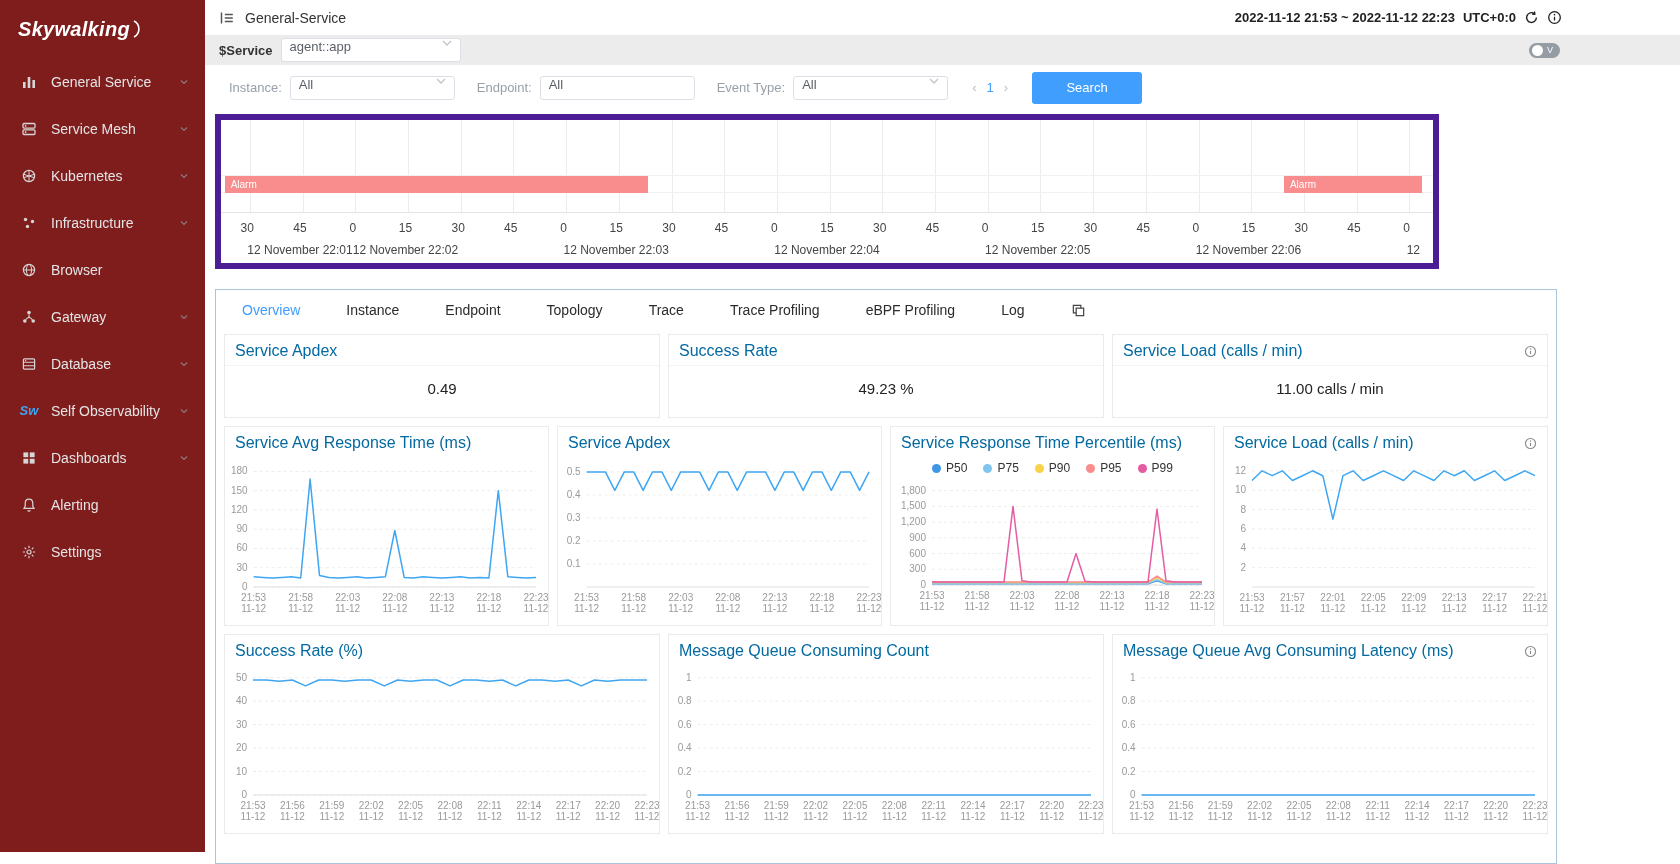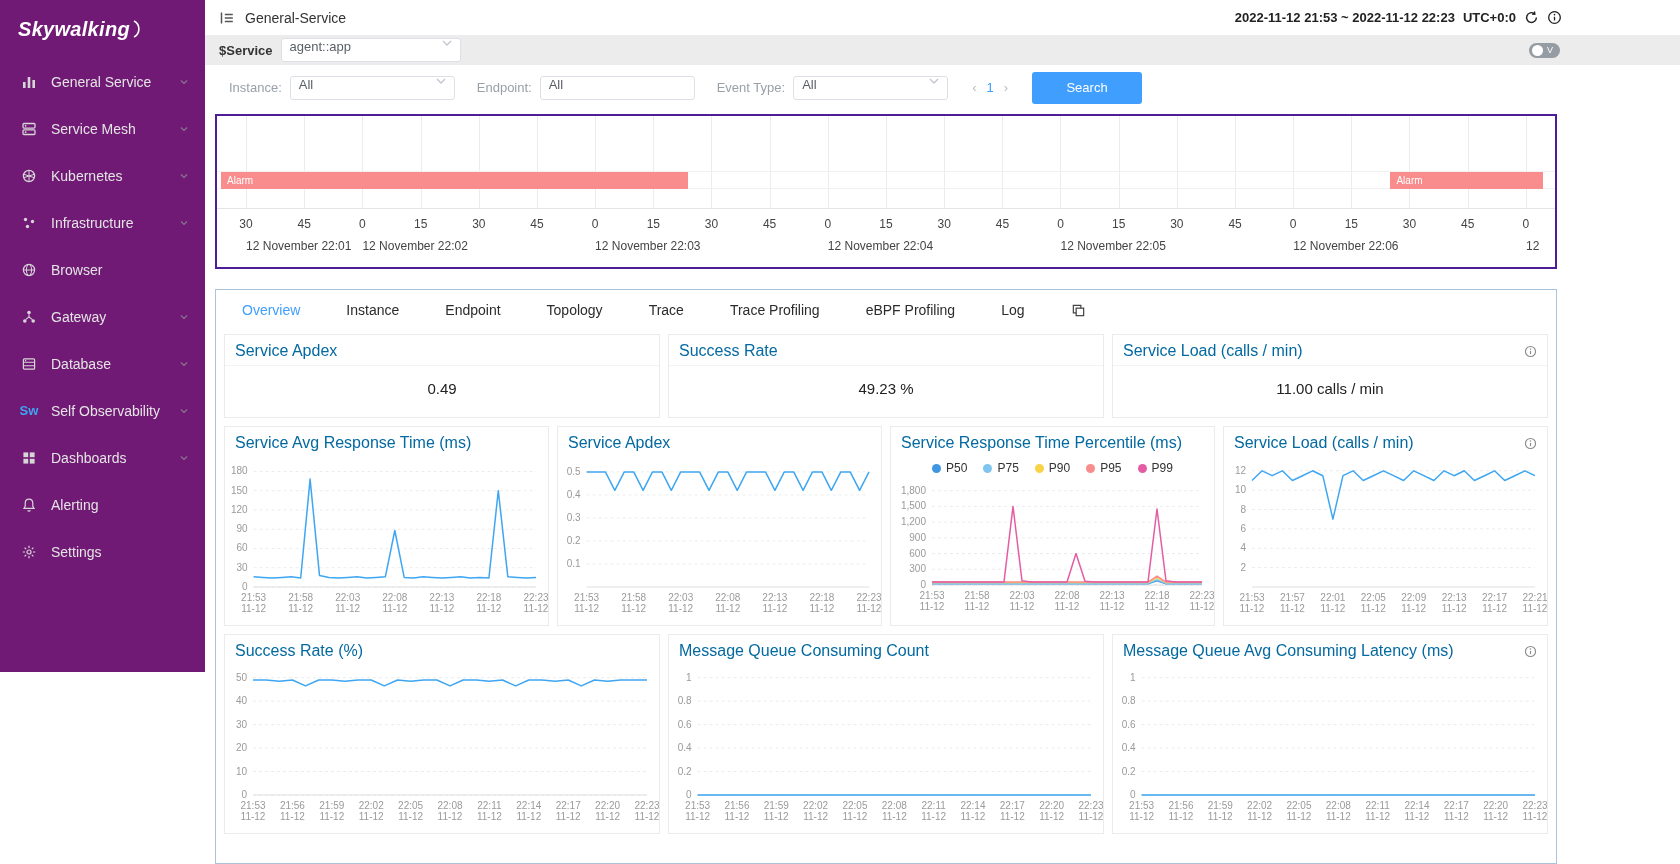--- a/index.html
+++ b/index.html
@@ -1,29 +1,29 @@
 <!DOCTYPE html>
 <html><head>
 <meta charset="utf-8">
 <style>
   * { margin:0; padding:0; box-sizing:border-box; }
   html,body { width:1680px; height:864px; overflow:hidden; background:#fff;
               font-family:"Liberation Sans", sans-serif; }
   .app { display:flex; width:1680px; height:864px; }
 
   
-  .sidebar { width:205px; height:672px; background:#701a75; flex:0 0 205px; }
+  .sidebar { width:205px; height:852px; background:#7f1d1d; flex:0 0 205px; }
   .logo { height:58px; display:flex; align-items:center; padding-left:18px;
           color:#fff; font-size:20px; font-weight:bold; font-style:italic; letter-spacing:.3px; }
   .logo svg { margin-left:2px; }
   .side-item { height:47px; display:flex; align-items:center; padding:0 16px 0 20px;
                color:#e4e4e4; font-size:14px; cursor:pointer; }
   .side-item .ic { width:18px; display:inline-flex; justify-content:center; margin-right:13px; }
   .side-item .chev { margin-left:auto; opacity:.8; }
-  .sw-ic { color:#3ea4f0; font-weight:bold; font-size:13px; }
+  .sw-ic { color:#3ea4f0; font-weight:bold; font-size:13px; font-style:italic; }
 
   
   .main { flex:1; display:flex; flex-direction:column; min-width:0; }
   .topbar { height:36px; background:#fff; display:flex; align-items:center; padding:0 118px 0 14px; }
   .topbar .page-title { font-size:14px; color:#333; margin-left:10px; }
   .topbar-right { margin-left:auto; display:flex; align-items:center; gap:8px; }
   .time-range, .tz { font-size:13px; color:#222; font-weight:bold; }
   .icon-btn { display:inline-flex; align-items:center; cursor:pointer; }
 
   .service-bar { height:30px; background:#ececec; display:flex; align-items:center; padding:0 120px 0 14px; }
@@ -42,21 +42,21 @@
   .f-label.ml { margin-left:14px; }
   .filter-row .tinput { width:155px; color:#5a5f66; }
   .pager { display:flex; align-items:center; gap:10px; margin-left:16px; font-size:13px; }
   .pg-prev { color:#b9bec4; cursor:pointer; } .pg-next { color:#b9bec4; cursor:pointer; }
   .pg-num { color:#409eff; cursor:pointer; }
   .search-btn { margin-left:16px; width:110px; height:32px; background:#409eff; color:#fff;
                 border:none; border-radius:3px; font-size:13px; cursor:pointer;
                 font-family:"Liberation Sans",sans-serif; }
 
   
-  .timeline-box { margin:12px 0 0 10px; width:1342px; height:158px; border:2px solid #4c1d95;
+  .timeline-box { margin:12px 0 0 10px; width:1224px; height:158px; border:6px solid #4c1d95;
                   background:#fff; position:relative; overflow:hidden; }
   .tl-grid { position:absolute; left:0; top:0; right:0; height:92px;
              background-image:repeating-linear-gradient(to right, #ececec 0 1px, transparent 1px calc(100%/23));
              background-position:29px 0; }
   .tl-lane { position:absolute; left:0; right:0; top:55px; height:18px;
              border-top:1px solid #f1f1f1; border-bottom:1px solid #f1f1f1; }
   .alarm-bar { position:absolute; top:56px; height:17px; background:#f98c8c; color:#fff;
                font-size:10px; line-height:17px; padding-left:6px; overflow:hidden; cursor:pointer; }
   .tl-axis { position:absolute; left:0; right:0; top:92px; height:66px; border-top:1px solid #e4e4e4; }
   .tk { position:absolute; top:8px; transform:translateX(-50%); font-size:12px; color:#444; }

